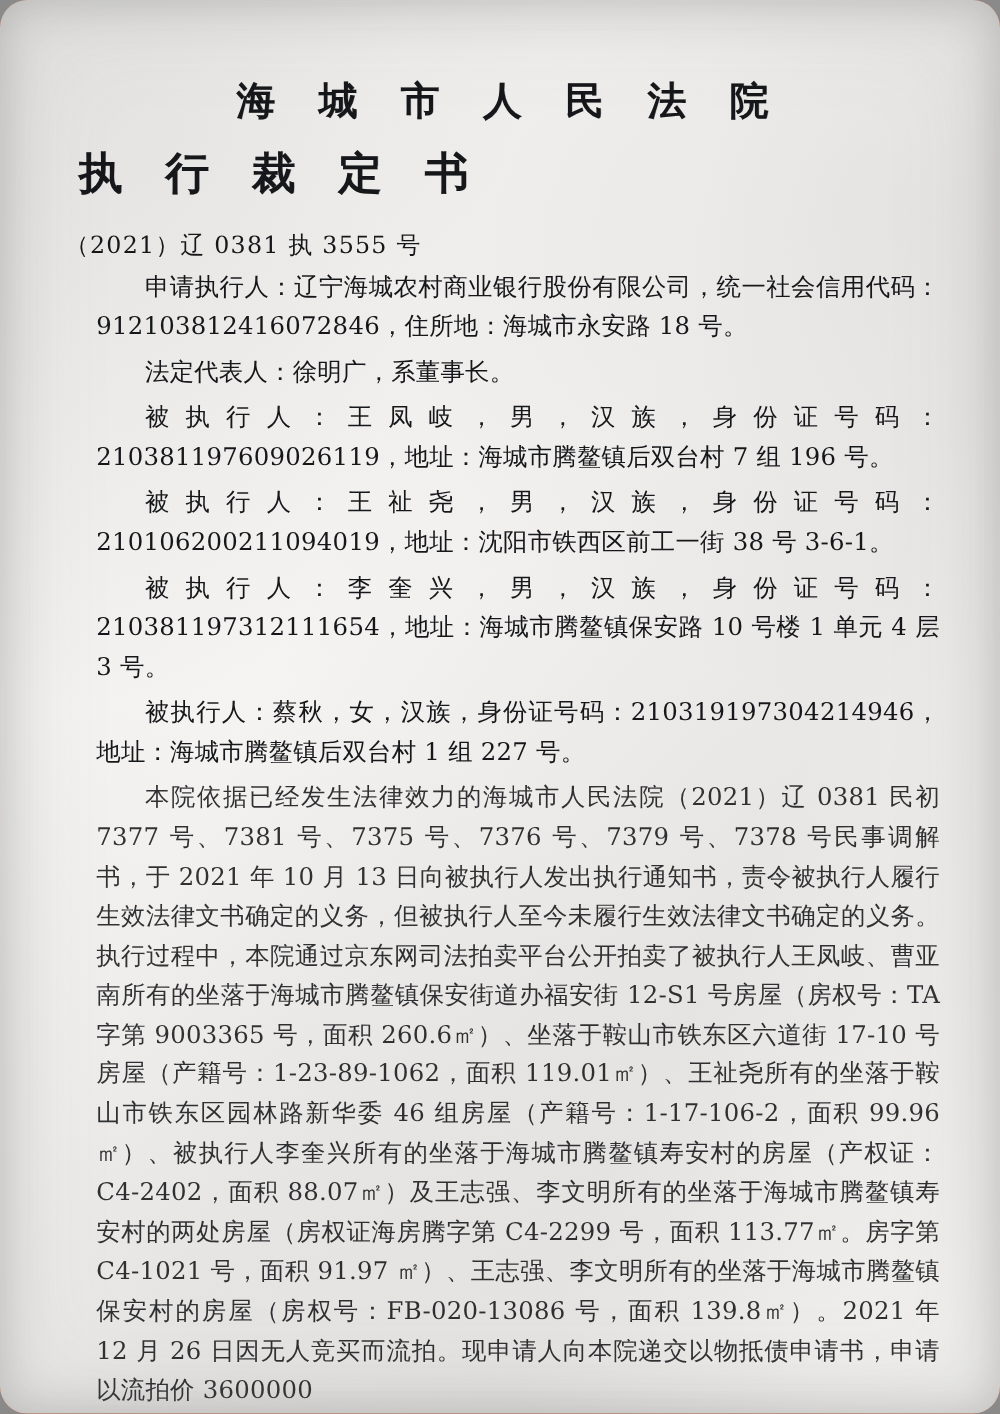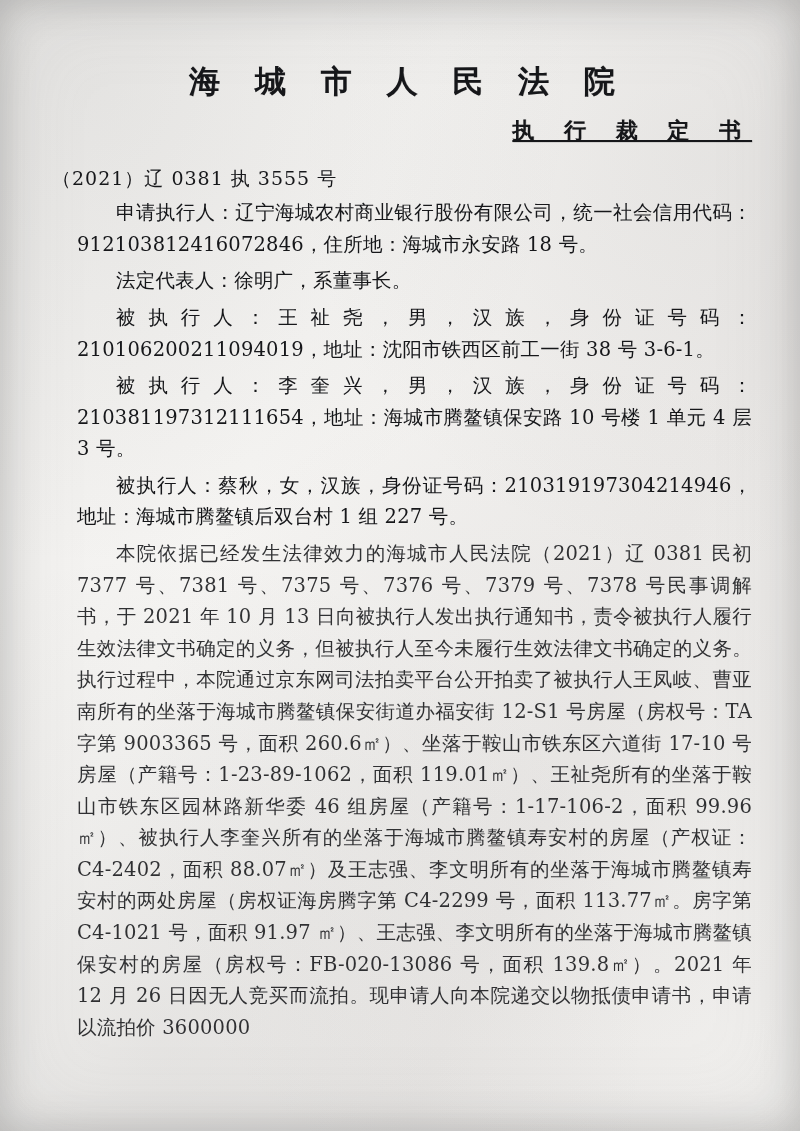--- a/index.html
+++ b/index.html
@@ -13,20 +13,21 @@
     overflow: hidden;
     font-family: "DejaVu Serif", "Liberation Serif", serif;
   }
   .page {
     position: relative;
     width: 800px;
     height: 1131px;
     background: #c2410c;
     box-sizing: border-box;
     overflow: hidden;
+    border-radius: 22px;
   }
   
   .paper-texture {
     position: absolute;
     inset: 0;
     background:
       radial-gradient(circle at 12% 8%, rgba(120,120,120,0.10) 0%, rgba(0,0,0,0) 38%),
       radial-gradient(circle at 88% 14%, rgba(120,120,120,0.08) 0%, rgba(0,0,0,0) 34%),
       radial-gradient(circle at 20% 92%, rgba(120,120,120,0.10) 0%, rgba(0,0,0,0) 40%),
       radial-gradient(circle at 70% 70%, rgba(140,140,140,0.06) 0%, rgba(0,0,0,0) 45%),
@@ -51,29 +52,28 @@
   .doc-title {
     text-align: center;
     font-size: 31px;
     font-weight: bold;
     letter-spacing: 12px;
     margin-left: 12px;
     line-height: 1.25;
     text-shadow: 0.4px 0.3px 0 rgba(0,0,0,0.35);
   }
   .doc-subtitle {
-    text-align: right;
-    font-size: 22px;
+    text-align: left;
+    font-size: 35px;
     font-weight: bold;
     letter-spacing: 11px;
     margin-left: 11px;
     margin-top: 16px;
     line-height: 1.25;
     text-shadow: 0.4px 0.3px 0 rgba(0,0,0,0.35);
-    text-decoration: underline;
   }
   .case-no {
     font-size: 19px;
     margin-top: 22px;
     margin-right: 10px;
     letter-spacing: 1px;
   }
   p.body-par {
     font-size: 19.5px;
     line-height: 1.62;
@@ -101,20 +101,21 @@
     <div class="doc-title">海 城 市 人 民 法 院</div>
 
     <div class="doc-subtitle">执 行 裁 定 书</div>
 
     <div class="case-no">（2021）辽 0381 执 3555 号</div>
 
     <p class="body-par indent">申请执行人：辽宁海城农村商业银行股份有限公司，统一社会信用代码：912103812416072846，住所地：海城市永安路 18 号。</p>
 
     <p class="body-par indent">法定代表人：徐明广，系董事长。</p>
 
+    <p class="body-par indent">被执行人：王凤岐，男，汉族，身份证号码：210381197609026119，地址：海城市腾鳌镇后双台村 7 组 196 号。</p>
 
 
     <p class="body-par indent">被执行人：王祉尧，男，汉族，身份证号码：210106200211094019，地址：沈阳市铁西区前工一街 38 号 3-6-1。</p>
 
     <p class="body-par indent">被执行人：李奎兴，男，汉族，身份证号码：210381197312111654，地址：海城市腾鳌镇保安路 10 号楼 1 单元 4 层 3 号。</p>
 
     <p class="body-par indent">被执行人：蔡秋，女，汉族，身份证号码：210319197304214946，地址：海城市腾鳌镇后双台村 1 组 227 号。</p>
 
     <p class="body-par indent fade-low">本院依据已经发生法律效力的海城市人民法院（2021）辽 0381 民初 7377 号、7381 号、7375 号、7376 号、7379 号、7378 号民事调解书，于 2021 年 10 月 13 日向被执行人发出执行通知书，责令被执行人履行生效法律文书确定的义务，但被执行人至今未履行生效法律文书确定的义务。执行过程中，本院通过京东网司法拍卖平台公开拍卖了被执行人王凤岐、曹亚南所有的坐落于海城市腾鳌镇保安街道办福安街 12-S1 号房屋（房权号：TA 字第 9003365 号，面积 260.6㎡）、坐落于鞍山市铁东区六道街 17-10 号房屋（产籍号：1-23-89-1062，面积 119.01㎡）、王祉尧所有的坐落于鞍山市铁东区园林路新华委 46 组房屋（产籍号：1-17-106-2，面积 99.96㎡）、被执行人李奎兴所有的坐落于海城市腾鳌镇寿安村的房屋（产权证：C4-2402，面积 88.07㎡）及王志强、李文明所有的坐落于海城市腾鳌镇寿安村的两处房屋（房权证海房腾字第 C4-2299 号，面积 113.77㎡。房字第 C4-1021 号，面积 91.97 ㎡）、王志强、李文明所有的坐落于海城市腾鳌镇保安村的房屋（房权号：FB-020-13086 号，面积 139.8㎡）。2021 年 12 月 26 日因无人竞买而流拍。现申请人向本院递交以物抵债申请书，申请以流拍价 3600000</p>
 

